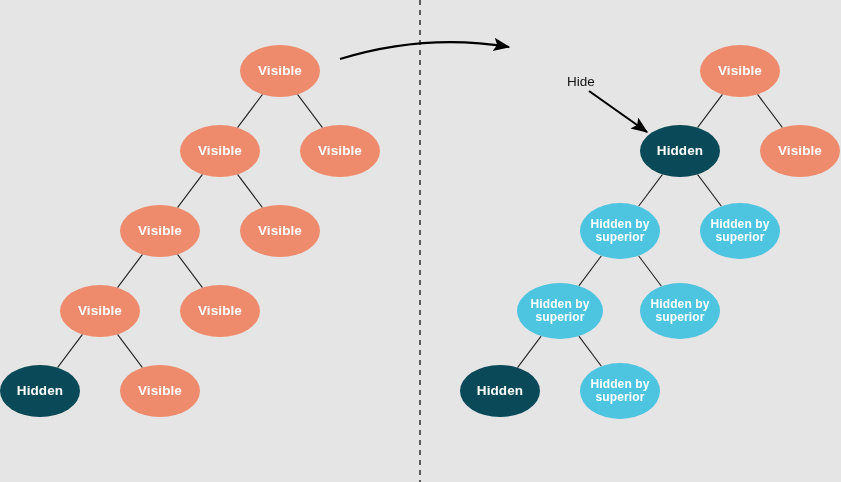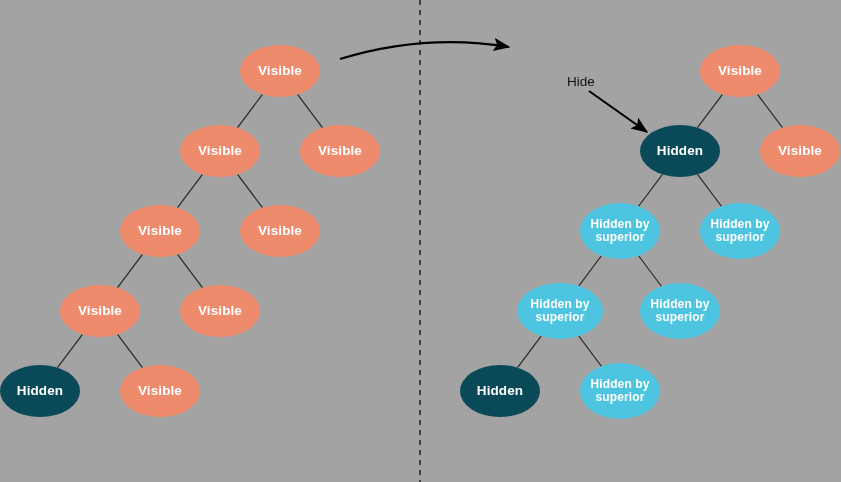--- a/index.html
+++ b/index.html
@@ -10,21 +10,21 @@
   body {
     width: 841px;
     height: 482px;
     font-family: "Liberation Sans", sans-serif;
     overflow: hidden;
   }
   #canvas {
     position: relative;
     width: 841px;
     height: 482px;
-    background: #a3a3a3;
+    background: #e5e5e5;
   }
   #edge-layer {
     position: absolute;
     left: 0;
     top: 0;
     width: 841px;
     height: 482px;
     pointer-events: none;
   }
   .node {

